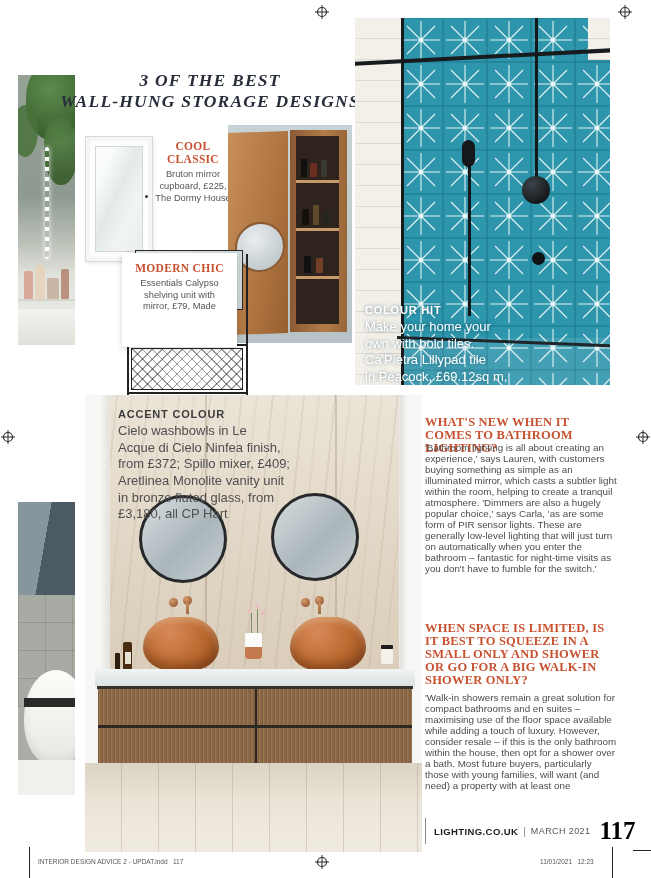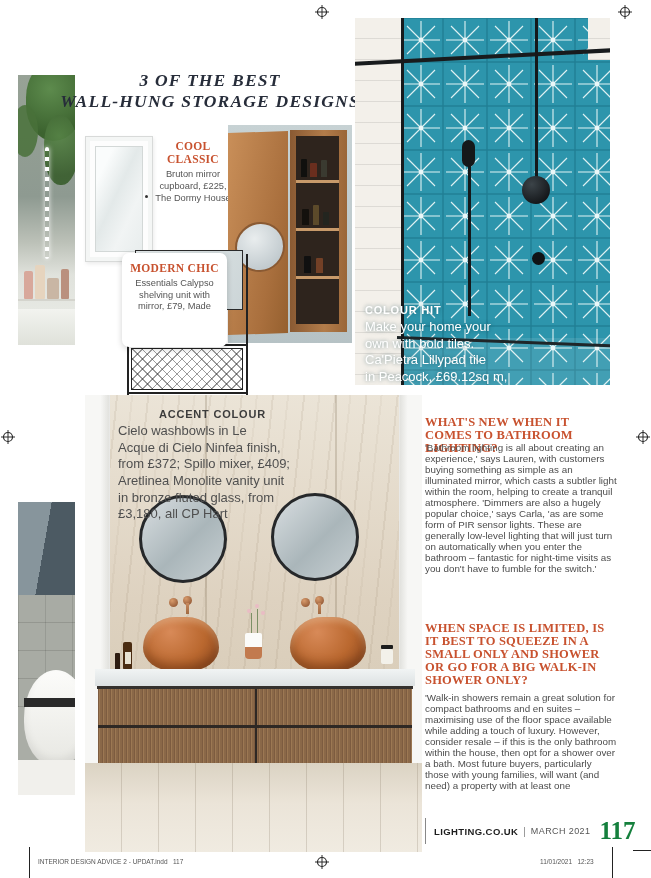--- a/index.html
+++ b/index.html
@@ -29,21 +29,21 @@
     font-size:12.5px;line-height:13px;letter-spacing:.2px;}
   .q-body{font-size:9.8px;line-height:11px;color:#4c4c4c;}
 
   
   .footer{left:425px;top:818px;height:26px;border-left:1px solid #888;
     padding-left:8px;display:flex;align-items:center;gap:5px;}
   .footer .site{font-size:9.5px;font-weight:700;letter-spacing:.4px;color:#1d1d1d;}
   .footer .sep{font-size:10px;color:#888;font-weight:300;}
   .footer .issue{font-size:9px;color:#555;letter-spacing:.4px;}
   .footer .pnum{font-family:"Liberation Serif",serif;font-weight:700;font-size:25px;
-    color:#15803d;margin-left:4px;line-height:20px;}
+    color:#000000;margin-left:4px;line-height:20px;}
   .printline{font-size:6.5px;color:#555;}
 
   
   .stripA{left:18px;top:75px;width:57px;height:270px;overflow:hidden;
     background:linear-gradient(180deg,#97a296 0%,#8e9a91 45%,#bcc1b8 62%,#e0e2dc 74%,#eceee9 100%);}
   .plant1{left:8px;top:-14px;width:60px;height:80px;border-radius:50% 40% 60% 50%;
     background:radial-gradient(circle at 40% 35%,#5d8b4d,#3c632f 70%);}
   .plant2{left:26px;top:40px;width:34px;height:70px;border-radius:45% 55% 50% 50%;
     background:radial-gradient(circle at 45% 30%,#568346,#3a5e2e 75%);opacity:.92;}
   .plant3{left:-6px;top:30px;width:26px;height:52px;border-radius:50%;
@@ -86,22 +86,22 @@
   .doormirror{left:7px;top:90px;width:46px;height:46px;border-radius:50%;
     border:2px solid #8a5a33;background:radial-gradient(circle at 38% 32%,#e9edee,#c1cace 75%);}
 
   .wireunit{left:125px;top:248px;width:126px;height:147px;}
   .wline{position:absolute;background:#222;}
   .wmirror{left:10px;top:2px;width:106px;height:58px;background:linear-gradient(120deg,#e3e9ea,#ccd5d7);
     border:1px solid #2a2a2a;}
   .wbasket{left:6px;top:100px;width:110px;height:40px;border:1.5px solid #222;
     background:repeating-linear-gradient(45deg,rgba(34,34,34,.45) 0 1px,transparent 1px 7px),
       repeating-linear-gradient(-45deg,rgba(34,34,34,.45) 0 1px,transparent 1px 7px);}
-  .mccard{left:122px;top:253px;width:105px;height:94px;background:#fff;
-    box-shadow:0 2px 6px rgba(0,0,0,.18);padding-top:9px;box-sizing:border-box;border-radius:7px;}
+  .mccard{left:122px;top:253px;width:115px;height:94px;background:#fff;
+    box-shadow:0 2px 6px rgba(0,0,0,.18);padding-top:9px;box-sizing:border-box;}
 
   
   .shower{left:355px;top:18px;width:255px;height:367px;overflow:hidden;background:#2d95ac;}
   .subway{left:0;top:0;width:46px;height:367px;background:#f3f0ea;
     background-image:repeating-linear-gradient(180deg,transparent 0 20px,rgba(0,0,0,.09) 20px 21px);}
   .subway-tr{right:0;top:0;width:22px;height:42px;background:#f3f0ea;
     background-image:repeating-linear-gradient(180deg,transparent 0 20px,rgba(0,0,0,.09) 20px 21px);}
   .frameV{left:46px;top:0;width:3px;height:367px;background:#181b1d;}
   .frameTop{left:-5px;top:44px;width:268px;height:4px;background:#181b1d;
     transform:rotate(-3deg);transform-origin:left center;}
@@ -153,21 +153,21 @@
   .amberbottle{left:38px;top:247px;width:9px;height:28px;border-radius:2px;background:#4a2c12;}
   .amberlabel{left:1.5px;top:10px;width:6px;height:12px;background:#e8e2d2;position:absolute;}
   .smallbottle{left:30px;top:258px;width:5px;height:17px;border-radius:1px;background:#2e1c10;}
   .jar{left:296px;top:254px;width:12px;height:15px;border-radius:2px;background:#f3f1ea;}
   .jarlid{left:0;top:-4px;width:12px;height:4px;border-radius:1px;background:#1c1c1c;position:absolute;}
   .vase{left:160px;top:238px;width:17px;height:26px;border-radius:2px 2px 4px 4px;
     background:linear-gradient(#fbfbf9 0 55%,#c27a4e 55%);}
   .stem{position:absolute;width:1px;background:#7c8f66;}
   .bloom{position:absolute;width:4px;height:4px;border-radius:50%;background:#e9bcc4;}
   .accentcap{left:33px;top:13px;width:185px;color:#4f4f4f;}
-  .accentcap .cap-head{color:#3c3c3c;margin-left:41px;}
+  .accentcap .cap-head{color:#3c3c3c;}
 
   
   .regmark{width:14px;height:14px;}
   .cropV{width:1px;background:#222;}
   .cropH{height:1px;background:#222;}
 </style>
 </head>
 <body>
 
 <div class="page">

